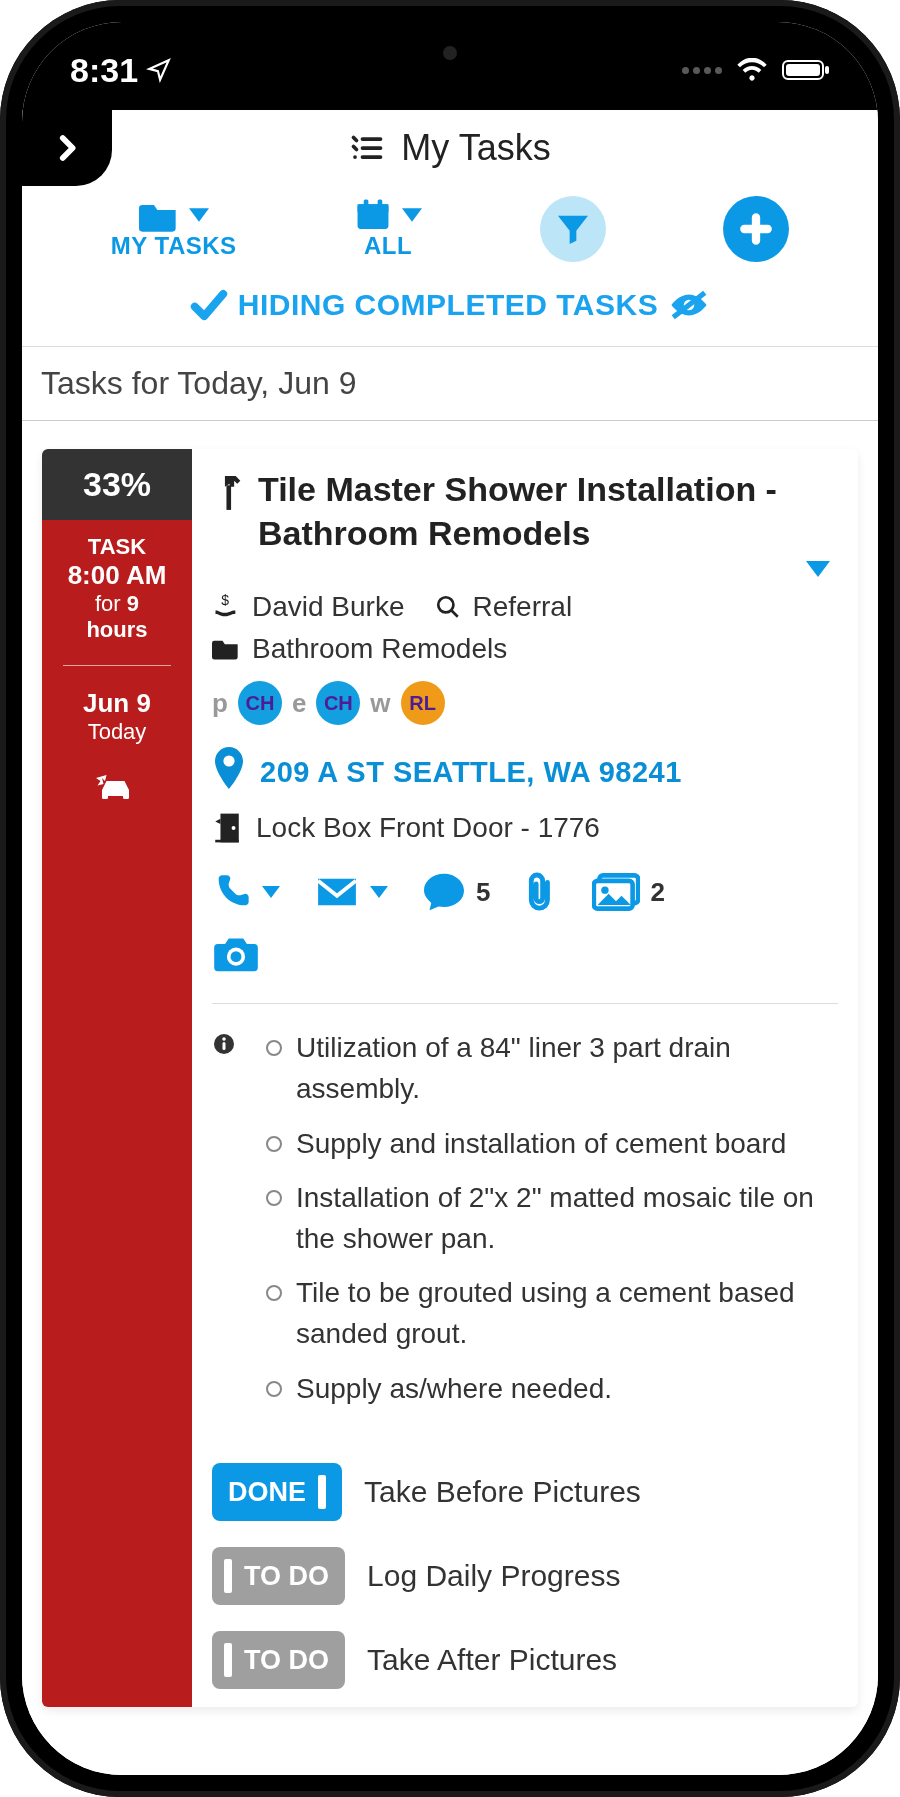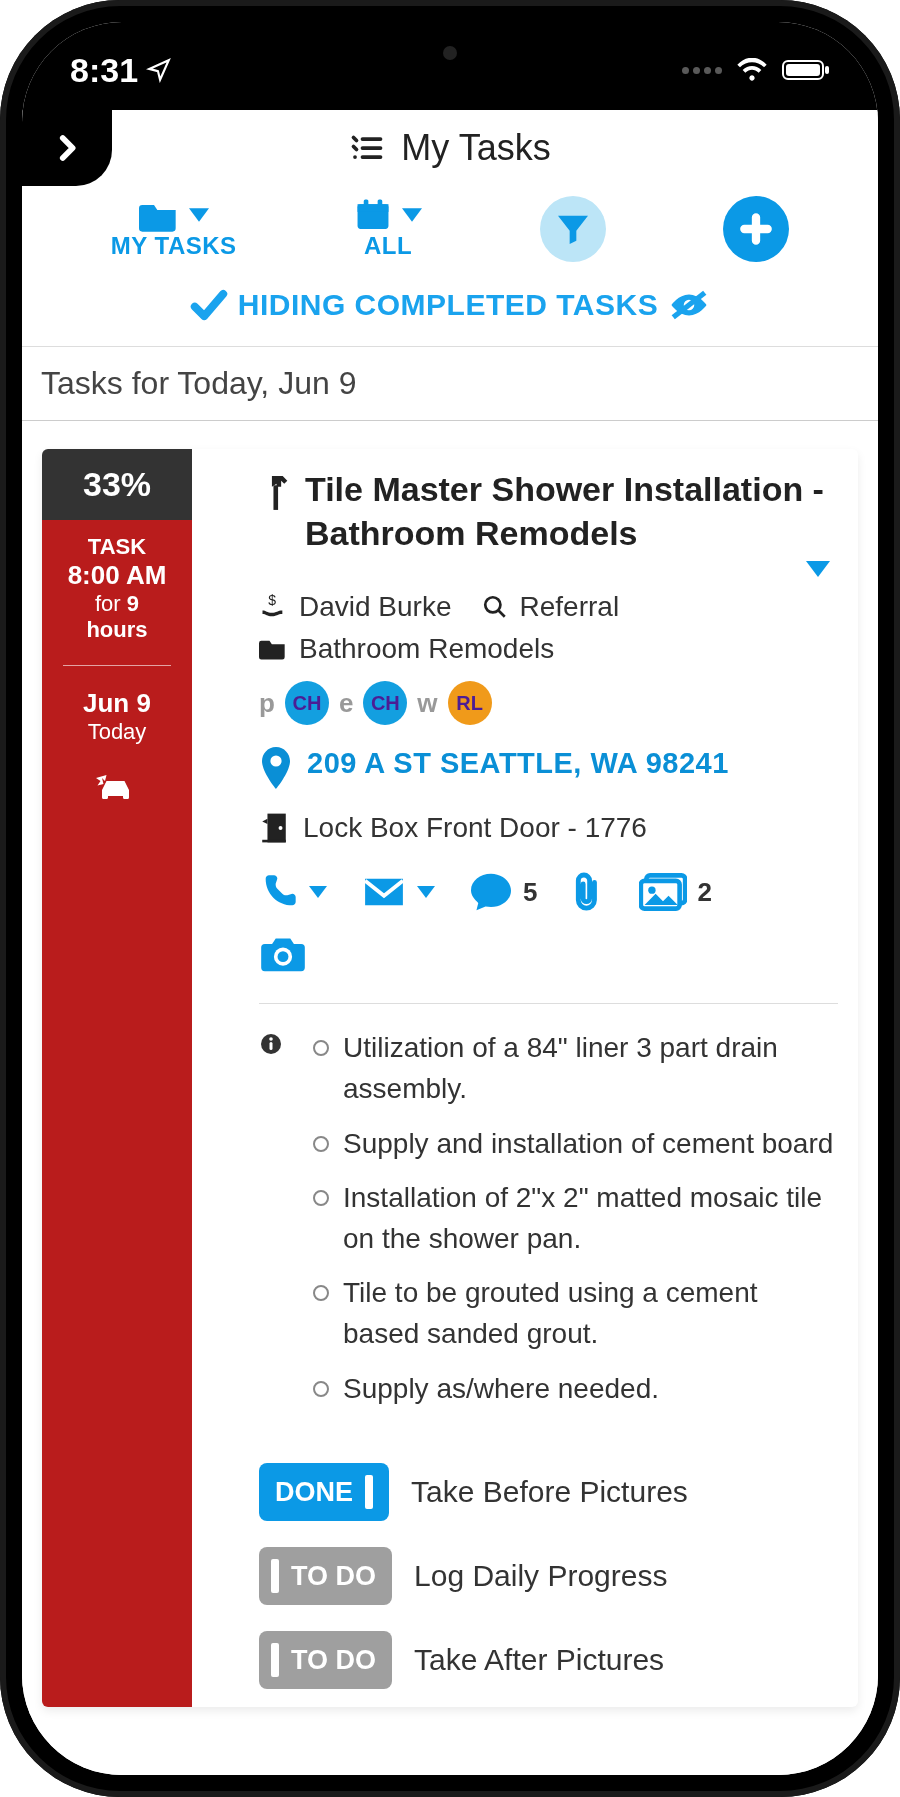--- a/index.html
+++ b/index.html
@@ -92,21 +92,20 @@
   .section-label{
     font-size:32px; color:#444; padding:18px 19px; border-bottom:1px solid #ccc;
   }
   .task-card{
     margin:28px 20px 3px;
     display:flex;
     box-shadow:0 4px 10px rgba(0,0,0,.08);
     border-radius:6px;
     overflow:hidden;
     min-height:1180px;
-    gap:47px;
   }
   .left-col{width:150px; display:flex; flex-direction:column; color:#fff; text-align:center;}
   .pct{background:#333;padding:16px 0;font-size:34px;font-weight:700;}
   .green{background:#b91c1c; flex:1; padding:14px 8px; display:flex; flex-direction:column; align-items:center;}
   .task-time{font-size:22px;}
   .task-time .lbl{font-weight:700;}
   .task-time .big{font-weight:800;font-size:26px;}
   .task-time .hrs{font-weight:800;}
   .divider{width:80%;height:1px;background:rgba(255,255,255,.6);margin:22px 0;}
   .date{font-weight:800;font-size:26px;}
@@ -117,21 +116,21 @@
   .hammer{width:32px;flex-shrink:0;margin-top:6px;}
   .title{font-size:34px; font-weight:800; color:#222; line-height:1.3;}
   .expand-caret{display:flex;justify-content:flex-end;padding:6px 8px 0;}
   .meta{margin-top:14px;font-size:28px;color:#333;display:flex;flex-direction:column;gap:10px;}
   .meta-row{display:flex;align-items:center;gap:12px;flex-wrap:wrap;}
   .assignees{display:flex;align-items:center;gap:10px;margin-top:6px;}
   .assignees .lbl{color:#999;font-size:26px;font-weight:600;}
   .chip{display:inline-flex;align-items:center;justify-content:center;width:44px;height:44px;border-radius:50%;color:#4c1d95;font-weight:800;font-size:20px;}
   .chip-blue{background:#139fe0;}
   .chip-orange{background:#f09a1a;}
-  .address-row{display:flex;align-items:flex-start;gap:14px;margin-top:22px;color:#0a8fd6;font-weight:800;font-size:29px;letter-spacing:.5px;}
+  .address-row{display:flex;align-items:flex-end;gap:14px;margin-top:22px;color:#0a8fd6;font-weight:800;font-size:29px;letter-spacing:.5px;}
   .lockbox-row{display:flex;align-items:center;gap:14px;margin-top:22px;font-size:28px;color:#333;}
   .action-row{display:flex;align-items:center;gap:34px;margin-top:26px;flex-wrap:wrap;}
   .action-item{display:flex;align-items:center;gap:10px;color:#0b99e6;}
   .count{color:#333;font-size:26px;font-weight:600;}
   .camera-row{margin-top:20px;}
   .desc{margin-top:30px;border-top:1px solid #ddd;padding-top:24px;display:flex;gap:20px;}
   .info-icon{flex-shrink:0;margin-top:4px;}
   .desc ul{list-style:none;padding-left:10px;}
   .desc li{position:relative;padding-left:30px;font-size:28px;color:#333;line-height:1.45;margin-bottom:14px;}
   .desc li::before{content:"";position:absolute;left:0;top:12px;width:12px;height:12px;border:2px solid #888;border-radius:50%;}

